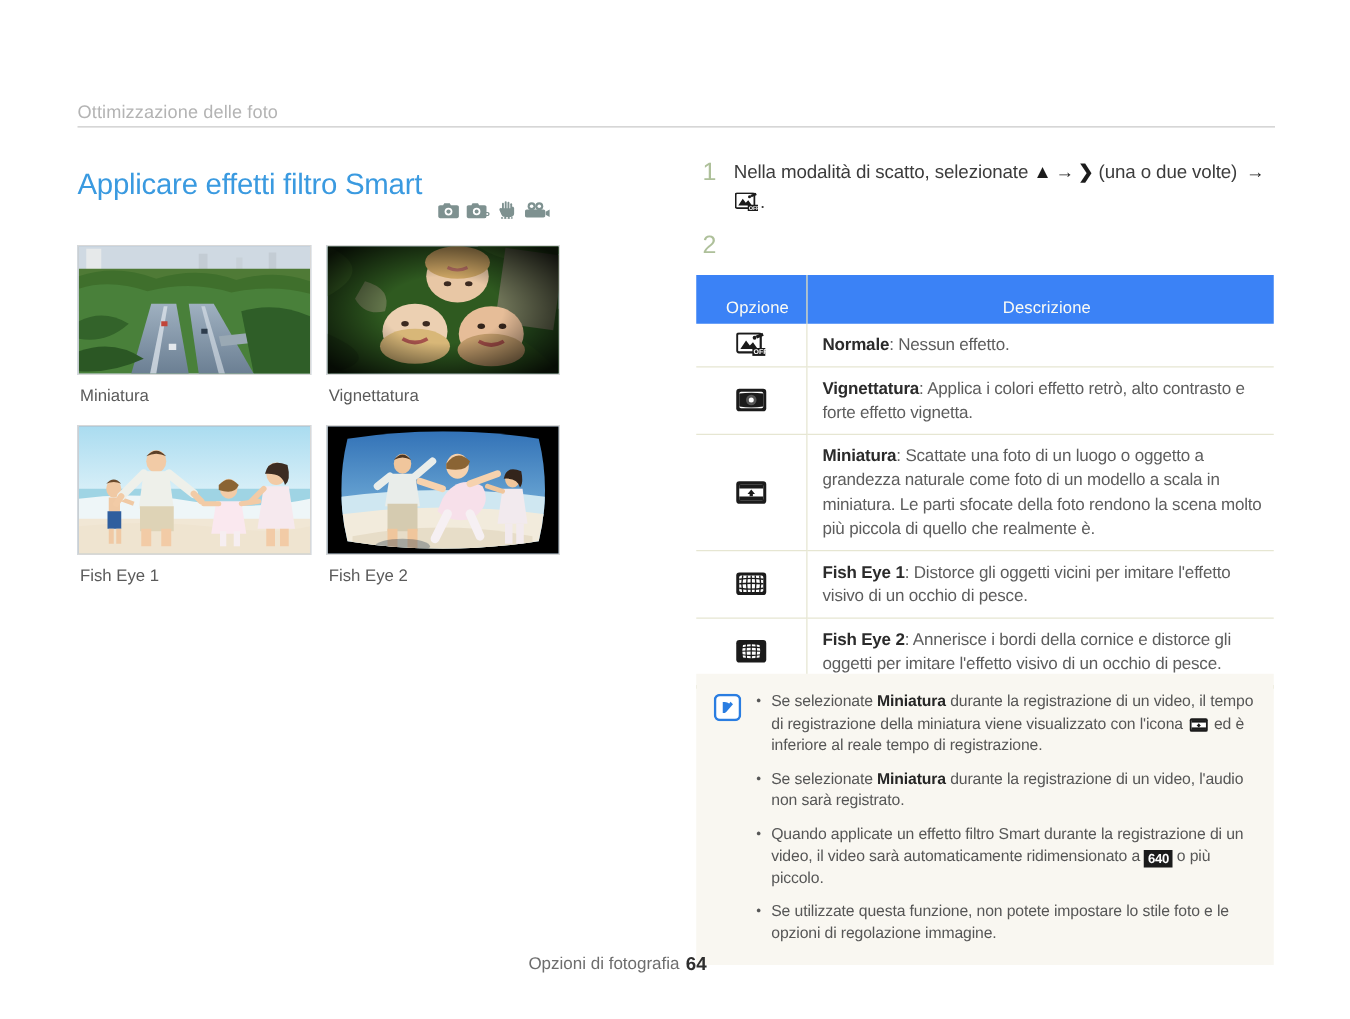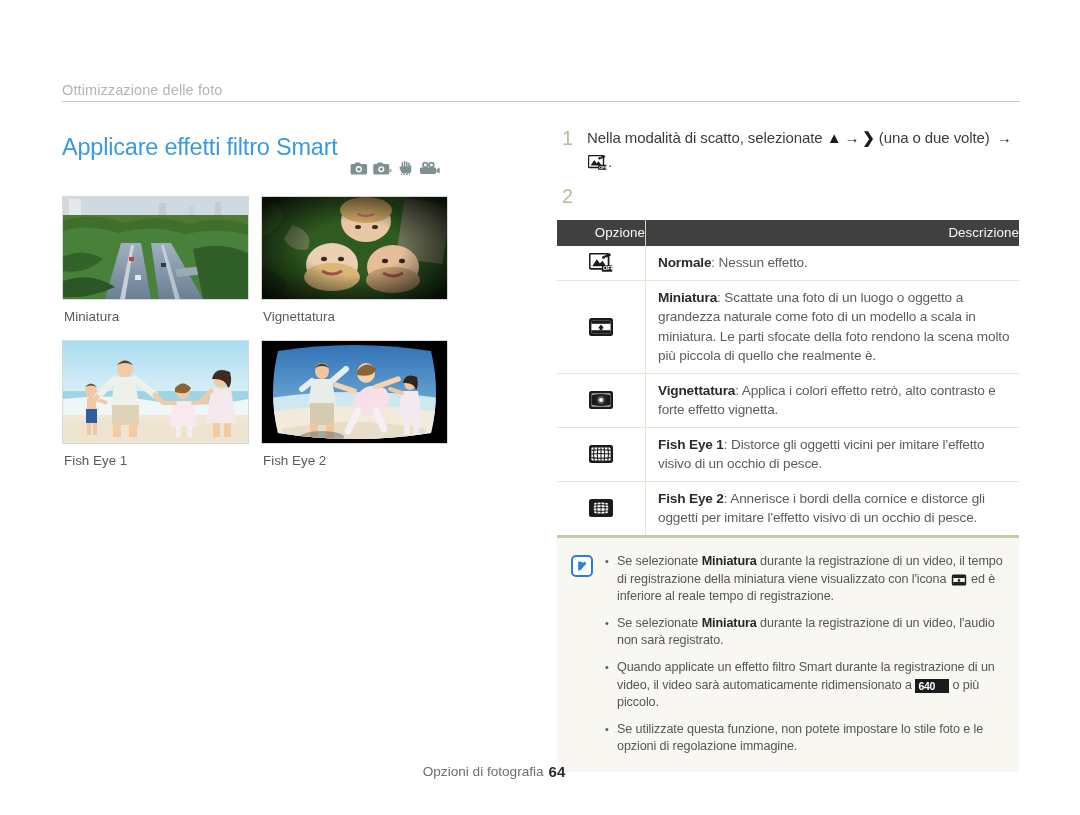--- a/index.html
+++ b/index.html
@@ -134,26 +134,26 @@
   .inline-ic svg { display:block; }
 
   
   .opt-table {
     margin-top: 12px;
     width: 462px;
     border-collapse: collapse;
     border-bottom: 3px solid #c9c9a3;
   }
   .opt-table th {
-    background: #404040;
+    background: #3b82f6;
     color: #fbfbf4;
     font-weight: normal;
     font-size: 13.3px;
-    text-align: right;
-    padding: 5px 0 6px 10px;
+    text-align: center;
+    padding: 18px 0 6px 10px;
     letter-spacing: .1px;
   }
   .opt-table th.col-opt { width: 78px; border-right: 1px solid #d8d8bb; }
   .opt-table td {
     border-bottom: 1px solid #e6e6d2;
     vertical-align: middle;
     padding: 7px 0;
   }
   .opt-table tr:last-child td { border-bottom: none; }
   .opt-table td.cell-icon {
@@ -203,21 +203,21 @@
   }
   .note-text { flex: 1; }
   .note-text b { color: #262626; }
   .res-badge {
     display: inline-block;
     background: #1b1b1b;
     color: #ffffff;
     font-size: 10.5px;
     font-weight: bold;
     font-family: "Liberation Sans", sans-serif;
-    padding: 1px 14px 1px 3px;
+    padding: 1px 3px 1px 3px;
     line-height: 12px;
     vertical-align: -1px;
     letter-spacing: -.3px;
   }
 
   
   .footer {
     position: absolute;
     left: 0;
     top: 763px;
@@ -536,39 +536,39 @@
             </svg>
         </td>
         <td class="cell-desc"><span class="opt-name">Normale</span><span>: Nessun effetto.</span></td>
       </tr>
 
       <tr>
         <td class="cell-icon">
           <svg width="26" height="20" viewBox="0 0 26 20">
               <rect x="1" y="1" width="24" height="18" rx="2.5" fill="#1b1b1b"></rect>
               <rect x="3.4" y="3.4" width="19.2" height="13.2" rx="1.4" fill="#ffffff"></rect>
+              <path d="M3.4 4.8 Q13 3.4 22.6 4.8 L22.6 15.2 Q13 16.6 3.4 15.2z" fill="#1b1b1b"></path>
+              <circle cx="13" cy="10" r="4.2" fill="#555555"></circle>
+              <circle cx="13" cy="10" r="2.0" fill="#ffffff"></circle>
+            </svg>
+        </td>
+        <td class="cell-desc"><span class="opt-name">Vignettatura</span><span>: Applica i colori effetto retrò, alto contrasto e forte effetto vignetta.</span></td>
+      </tr>
+
+      <tr>
+        <td class="cell-icon">
+          <svg width="26" height="20" viewBox="0 0 26 20">
+              <rect x="1" y="1" width="24" height="18" rx="2.5" fill="#1b1b1b"></rect>
+              <rect x="3.4" y="3.4" width="19.2" height="13.2" rx="1.4" fill="#ffffff"></rect>
               <rect x="3.4" y="3.4" width="19.2" height="3.4" fill="#1b1b1b"></rect>
               <rect x="3.4" y="13.2" width="19.2" height="3.4" fill="#1b1b1b"></rect>
               <path d="M13 7.6 L16 11.2 L14.3 11.2 L14.3 13 L11.7 13 L11.7 11.2 L10 11.2z" fill="#1b1b1b"></path>
             </svg>
         </td>
         <td class="cell-desc"><span class="opt-name">Miniatura</span><span>: Scattate una foto di un luogo o oggetto a grandezza naturale come foto di un modello a scala in miniatura. Le parti sfocate della foto rendono la scena molto più piccola di quello che realmente è.</span></td>
-      </tr>
-
-      <tr>
-        <td class="cell-icon">
-          <svg width="26" height="20" viewBox="0 0 26 20">
-              <rect x="1" y="1" width="24" height="18" rx="2.5" fill="#1b1b1b"></rect>
-              <rect x="3.4" y="3.4" width="19.2" height="13.2" rx="1.4" fill="#ffffff"></rect>
-              <path d="M3.4 4.8 Q13 3.4 22.6 4.8 L22.6 15.2 Q13 16.6 3.4 15.2z" fill="#1b1b1b"></path>
-              <circle cx="13" cy="10" r="4.2" fill="#555555"></circle>
-              <circle cx="13" cy="10" r="2.0" fill="#ffffff"></circle>
-            </svg>
-        </td>
-        <td class="cell-desc"><span class="opt-name">Vignettatura</span><span>: Applica i colori effetto retrò, alto contrasto e forte effetto vignetta.</span></td>
       </tr>
 
       <tr>
         <td class="cell-icon">
           <svg width="26" height="20" viewBox="0 0 26 20">
               <rect x="1" y="1" width="24" height="18" rx="2.5" fill="#1b1b1b"></rect>
               <rect x="3.4" y="3.4" width="19.2" height="13.2" rx="1.4" fill="#ffffff"></rect>
               <g stroke="#1b1b1b" stroke-width="1.1" fill="none">
                 <path d="M6.2 3.4 Q4.8 10 6.2 16.6"></path>
                 <path d="M9.8 3.4 Q8.9 10 9.8 16.6"></path>

